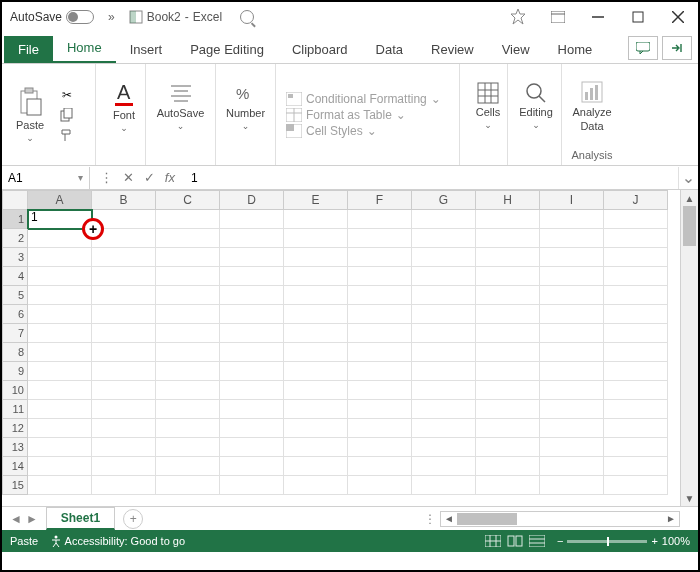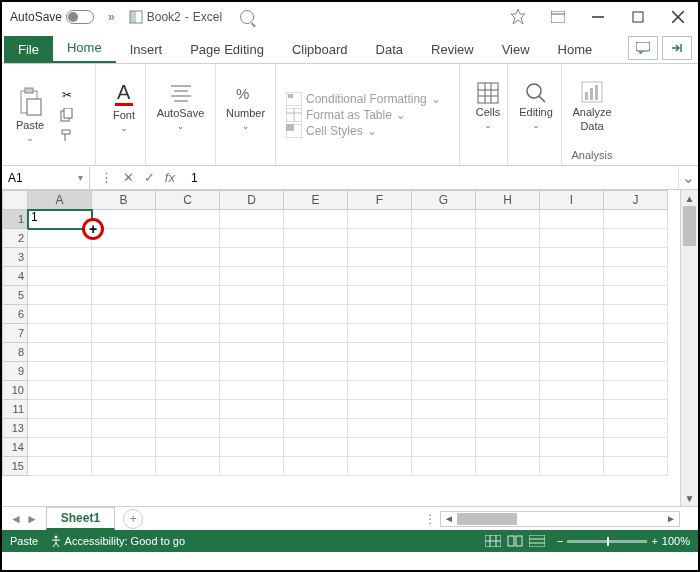--- a/index.html
+++ b/index.html
@@ -477,20 +477,33 @@
           <div class="cell" style="width: 64px;"></div>
           <div class="cell" style="width: 64px;"></div>
           <div class="cell" style="width: 64px;"></div>
           <div class="cell" style="width: 64px;"></div>
           <div class="cell" style="width: 64px;"></div>
           <div class="cell" style="width: 64px;"></div>
           <div class="cell" style="width: 64px;"></div>
           <div class="cell" style="width: 64px;"></div>
         </div>
         <div class="row">
+          <div class="row-h">12</div>
+          <div class="cell" style="width: 64px;"></div>
+          <div class="cell" style="width: 64px;"></div>
+          <div class="cell" style="width: 64px;"></div>
+          <div class="cell" style="width: 64px;"></div>
+          <div class="cell" style="width: 64px;"></div>
+          <div class="cell" style="width: 64px;"></div>
+          <div class="cell" style="width: 64px;"></div>
+          <div class="cell" style="width: 64px;"></div>
+          <div class="cell" style="width: 64px;"></div>
+          <div class="cell" style="width: 64px;"></div>
+        </div>
+        <div class="row">
           <div class="row-h">13</div>
           <div class="cell" style="width: 64px;"></div>
           <div class="cell" style="width: 64px;"></div>
           <div class="cell" style="width: 64px;"></div>
           <div class="cell" style="width: 64px;"></div>
           <div class="cell" style="width: 64px;"></div>
           <div class="cell" style="width: 64px;"></div>
           <div class="cell" style="width: 64px;"></div>
           <div class="cell" style="width: 64px;"></div>
           <div class="cell" style="width: 64px;"></div>

